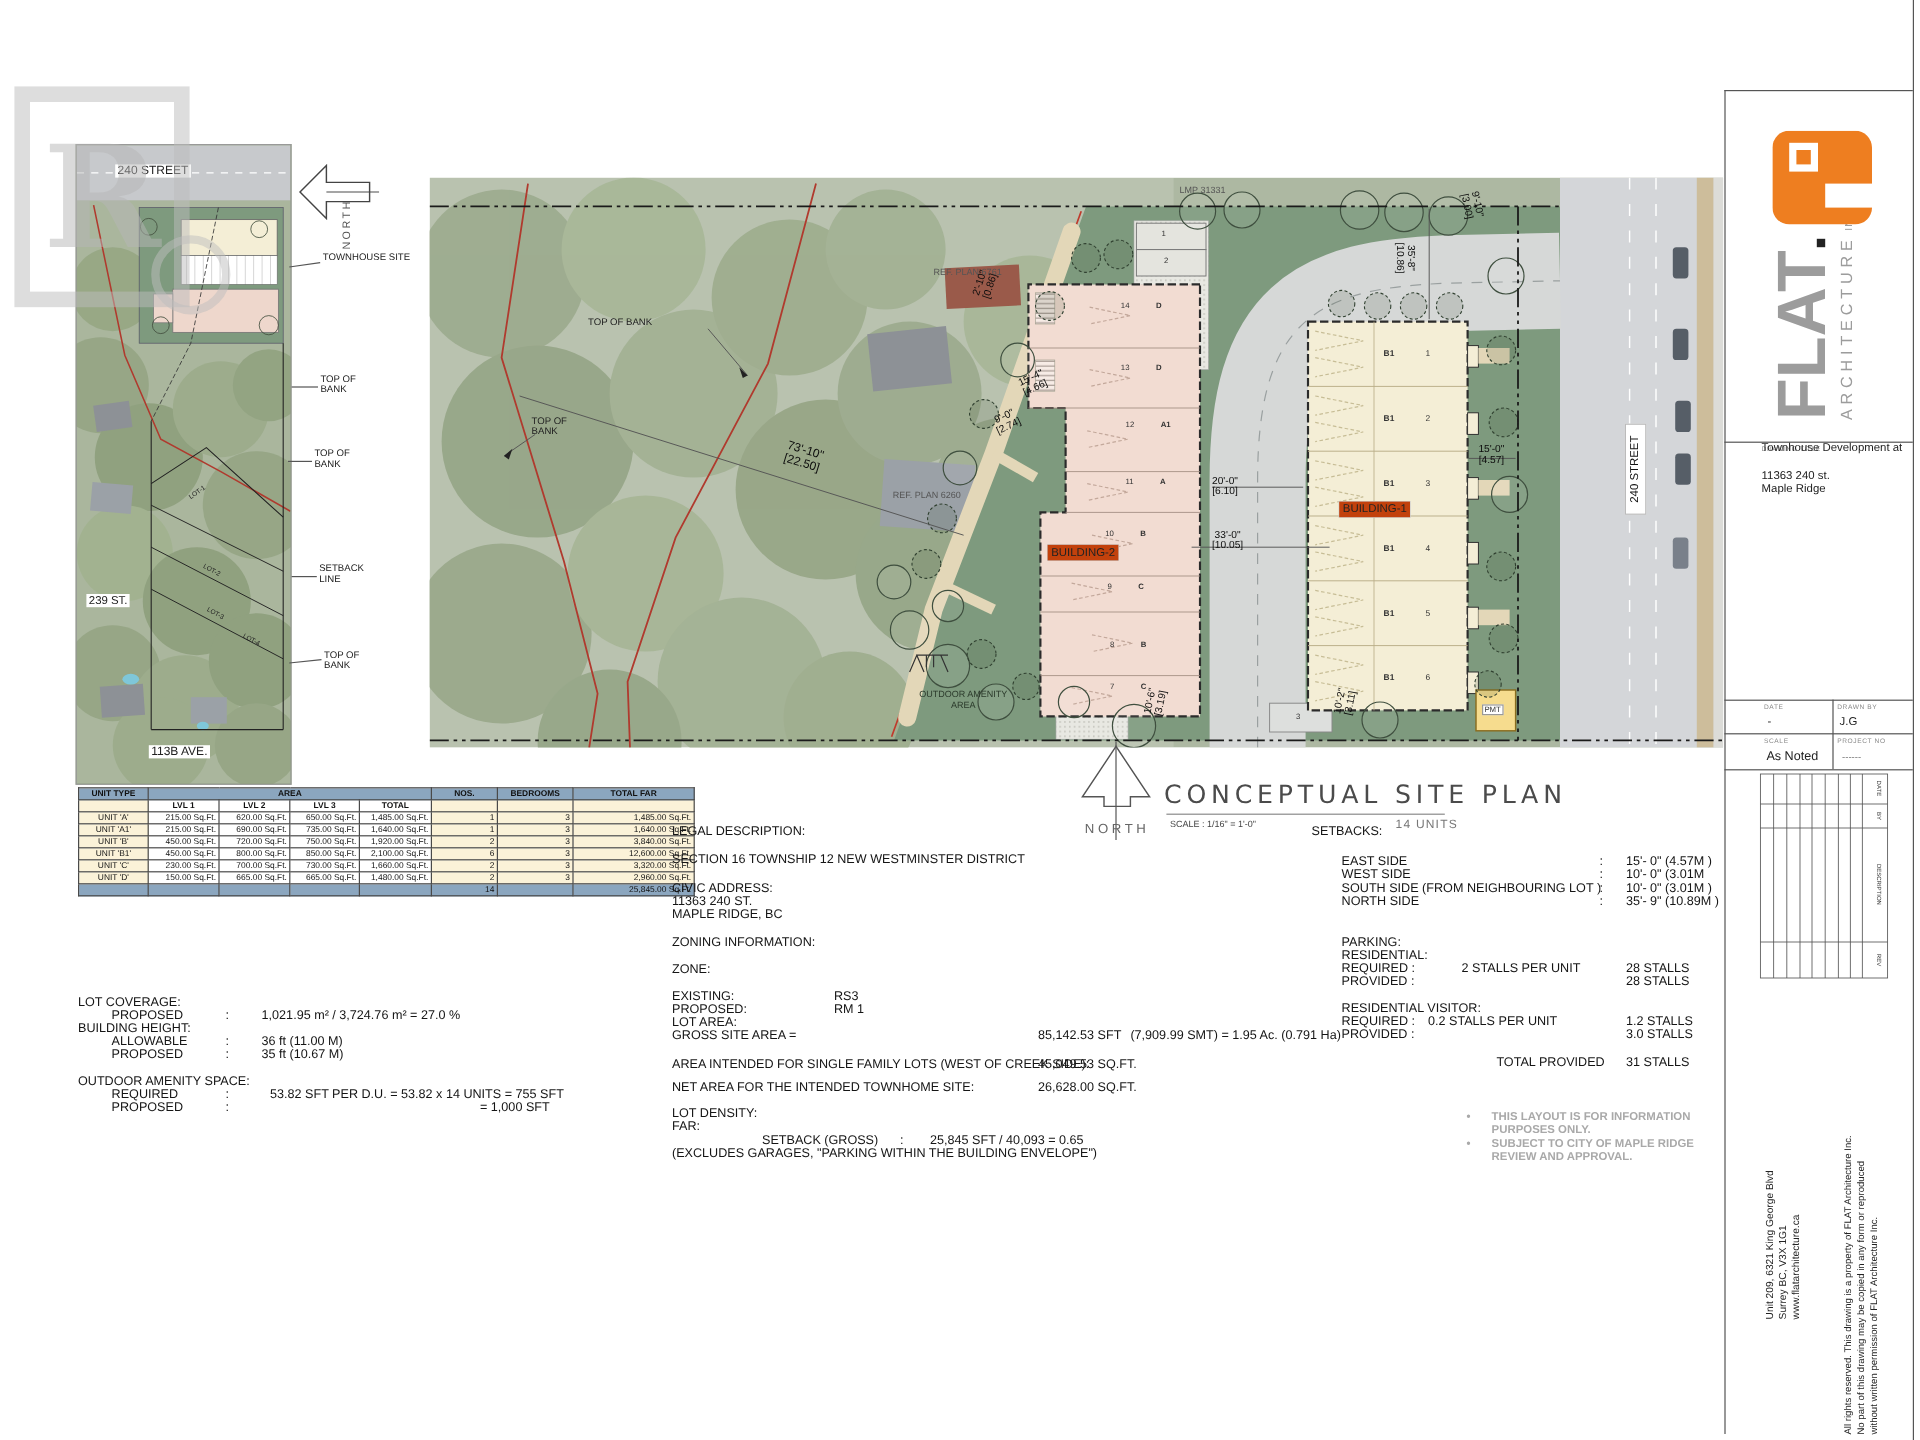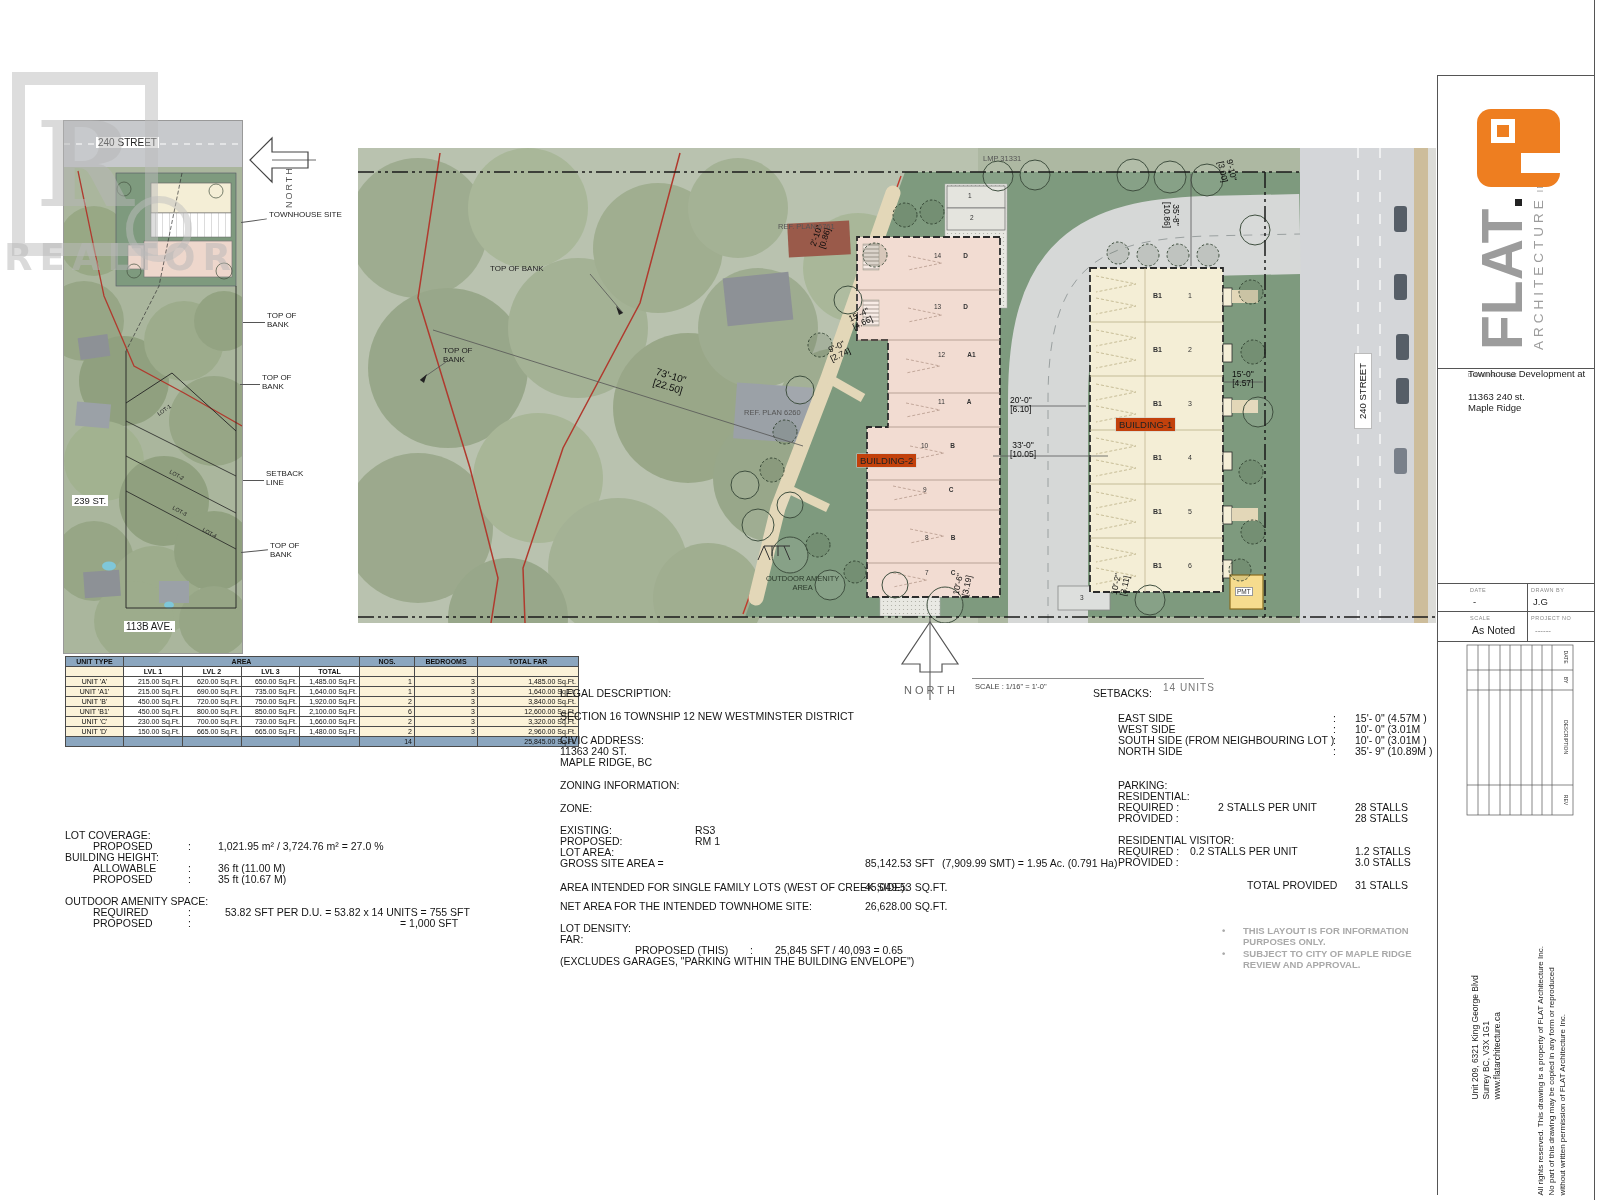--- a/index.html
+++ b/index.html
@@ -138,21 +138,20 @@
   <div class="callout" style="left:262px;top:373px;"><span>TOP OF</span><br><span>BANK</span></div>
   <div class="lead" style="left:243px;top:480px;width:21px;"></div>
   <div class="callout" style="left:266px;top:469px;"><span>SETBACK</span><br><span>LINE</span></div>
   <div class="lead" style="left:241px;top:552px;width:27px;transform:rotate(-6deg);"></div>
   <div class="callout" style="left:270px;top:541px;"><span>TOP OF</span><br><span>BANK</span></div>
 
   <div class="wm abs wm-box">
       <span>R</span>
     </div>
   <div class="wm abs wm-circle"></div>
-  <div class="wm abs wm-text">REALTOR</div>
 
   <div class="abs plan">
     <svg width="1078" height="475" viewBox="0 0 1078 475" style="position:absolute;left:0;top:0;">
       <defs>
         <pattern id="dotp" width="4" height="4" patternUnits="userSpaceOnUse">
           <rect width="4" height="4" fill="#e8e8e2"></rect>
             <circle cx="1.5" cy="1.5" r=".6" fill="#a9a9a0"></circle>
         </pattern>
         <pattern id="stairp" width="6" height="4" patternUnits="userSpaceOnUse">
           <rect width="6" height="4" fill="#f7ece6"></rect>
@@ -393,21 +392,21 @@
       </div>
     <div class="dim" style="left:858px;top:14px;transform:rotate(78deg);">
         <span>9'-10"</span>
         <span>[3.00]</span>
       </div>
     <div class="dim" style="left:874px;top:222px;">
         <span>15'-0"</span>
         <span>[4.57]</span>
       </div>
 
-    <div class="bl" style="left:499px;top:306px;">BUILDING-2</div>
+    <div class="bl" style="left:515px;top:306px;">BUILDING-2</div>
     <div class="bl" style="left:758px;top:270px;">BUILDING-1</div>
 
     <div class="u2" style="left:576px;top:104px;"><span>14</span><span class="ty">D</span></div>
     <div class="u2" style="left:576px;top:155px;"><span>13</span><span class="ty">D</span></div>
     <div class="u2" style="left:580px;top:203px;"><span>12</span><span class="ty">A1</span></div>
     <div class="u2" style="left:580px;top:250px;"><span>11</span><span class="ty">A</span></div>
     <div class="u2" style="left:563px;top:294px;"><span>10</span><span class="ty">B</span></div>
     <div class="u2" style="left:565px;top:338px;"><span>9</span><span class="ty">C</span></div>
     <div class="u2" style="left:567px;top:386px;"><span>8</span><span class="ty">B</span></div>
     <div class="u2" style="left:567px;top:421px;"><span>7</span><span class="ty">C</span></div>
@@ -425,20 +424,21 @@
     <div class="planlbl" style="left:392px;top:426px;font-size:7.5px;color:#2c3b2c;text-align:center;margin-left:16px;"><span>OUTDOOR AMENITY</span><br><span>AREA</span></div>
     <div class="stall" style="left:877px;top:439px;background:#fff;padding:0 1px;border:.5px solid #999;">PMT</div>
     <div class="street-lbl" style="left:967px;top:234px;">240 STREET</div>
   </div>
 
   <svg class="abs" style="left:890px;top:618px;" width="85" height="85" viewBox="0 0 85 85">
     <line x1="40" y1="0" x2="40" y2="82" stroke="#555" stroke-width="1"></line>
     <polygon points="40,4 12,46 30,46 30,54 52,54 52,46 68,46" fill="none" stroke="#555" stroke-width="1.2"></polygon>
     <text x="14" y="76" font-size="11" letter-spacing="3" fill="#666">NORTH</text>
   </svg>
+  <div class="abs bigtitle" style="left:970px;top:650px;">CONCEPTUAL SITE PLAN</div>
   <div class="abs underline" style="left:972px;top:678px;width:232px;"></div>
   <div class="abs" style="left:975px;top:682px;font-size:7.5px;color:#444;">SCALE : 1/16" = 1'-0"</div>
   <div class="abs" style="left:1163px;top:682px;font-size:10px;color:#777;letter-spacing:1px;">14 UNITS</div>
 
   <table class="unit">
     <colgroup>
         <col style="width:58px">
         <col style="width:59px">
         <col style="width:59px">
         <col style="width:58px">
@@ -592,21 +592,21 @@
       <span class="s" style="left:0">AREA INTENDED FOR SINGLE FAMILY LOTS (WEST OF CREEK SIDE):</span>
       <span class="s" style="left:305px">45,049.53 SQ.FT.</span>
     </div>
   <div class="L" style="left:560px;top:901px;">
       <span class="s" style="left:0">NET AREA FOR THE INTENDED TOWNHOME SITE:</span>
       <span class="s" style="left:305px">26,628.00 SQ.FT.</span>
     </div>
   <div class="L" style="left:560px;top:923px;">LOT DENSITY:</div>
   <div class="L" style="left:560px;top:934px;">FAR:</div>
   <div class="L" style="left:560px;top:945px;">
-      <span class="s" style="left:75px">PROPOSED (THIS)</span>
+      <span class="s" style="left:75px">SETBACK (GROSS)</span>
       <span class="s" style="left:190px">:</span>
       <span class="s" style="left:215px">25,845 SFT / 40,093 = 0.65</span>
     </div>
   <div class="L" style="left:560px;top:956px;">(EXCLUDES GARAGES, "PARKING WITHIN THE BUILDING ENVELOPE")</div>
 
   <div class="L" style="left:1093px;top:688px;">SETBACKS:</div>
   <div class="L" style="left:1093px;top:713px;">
       <span class="s" style="left:25px">EAST SIDE</span>
       <span class="s" style="left:240px">:</span>
       <span class="s" style="left:262px">15'- 0" (4.57M )</span>

